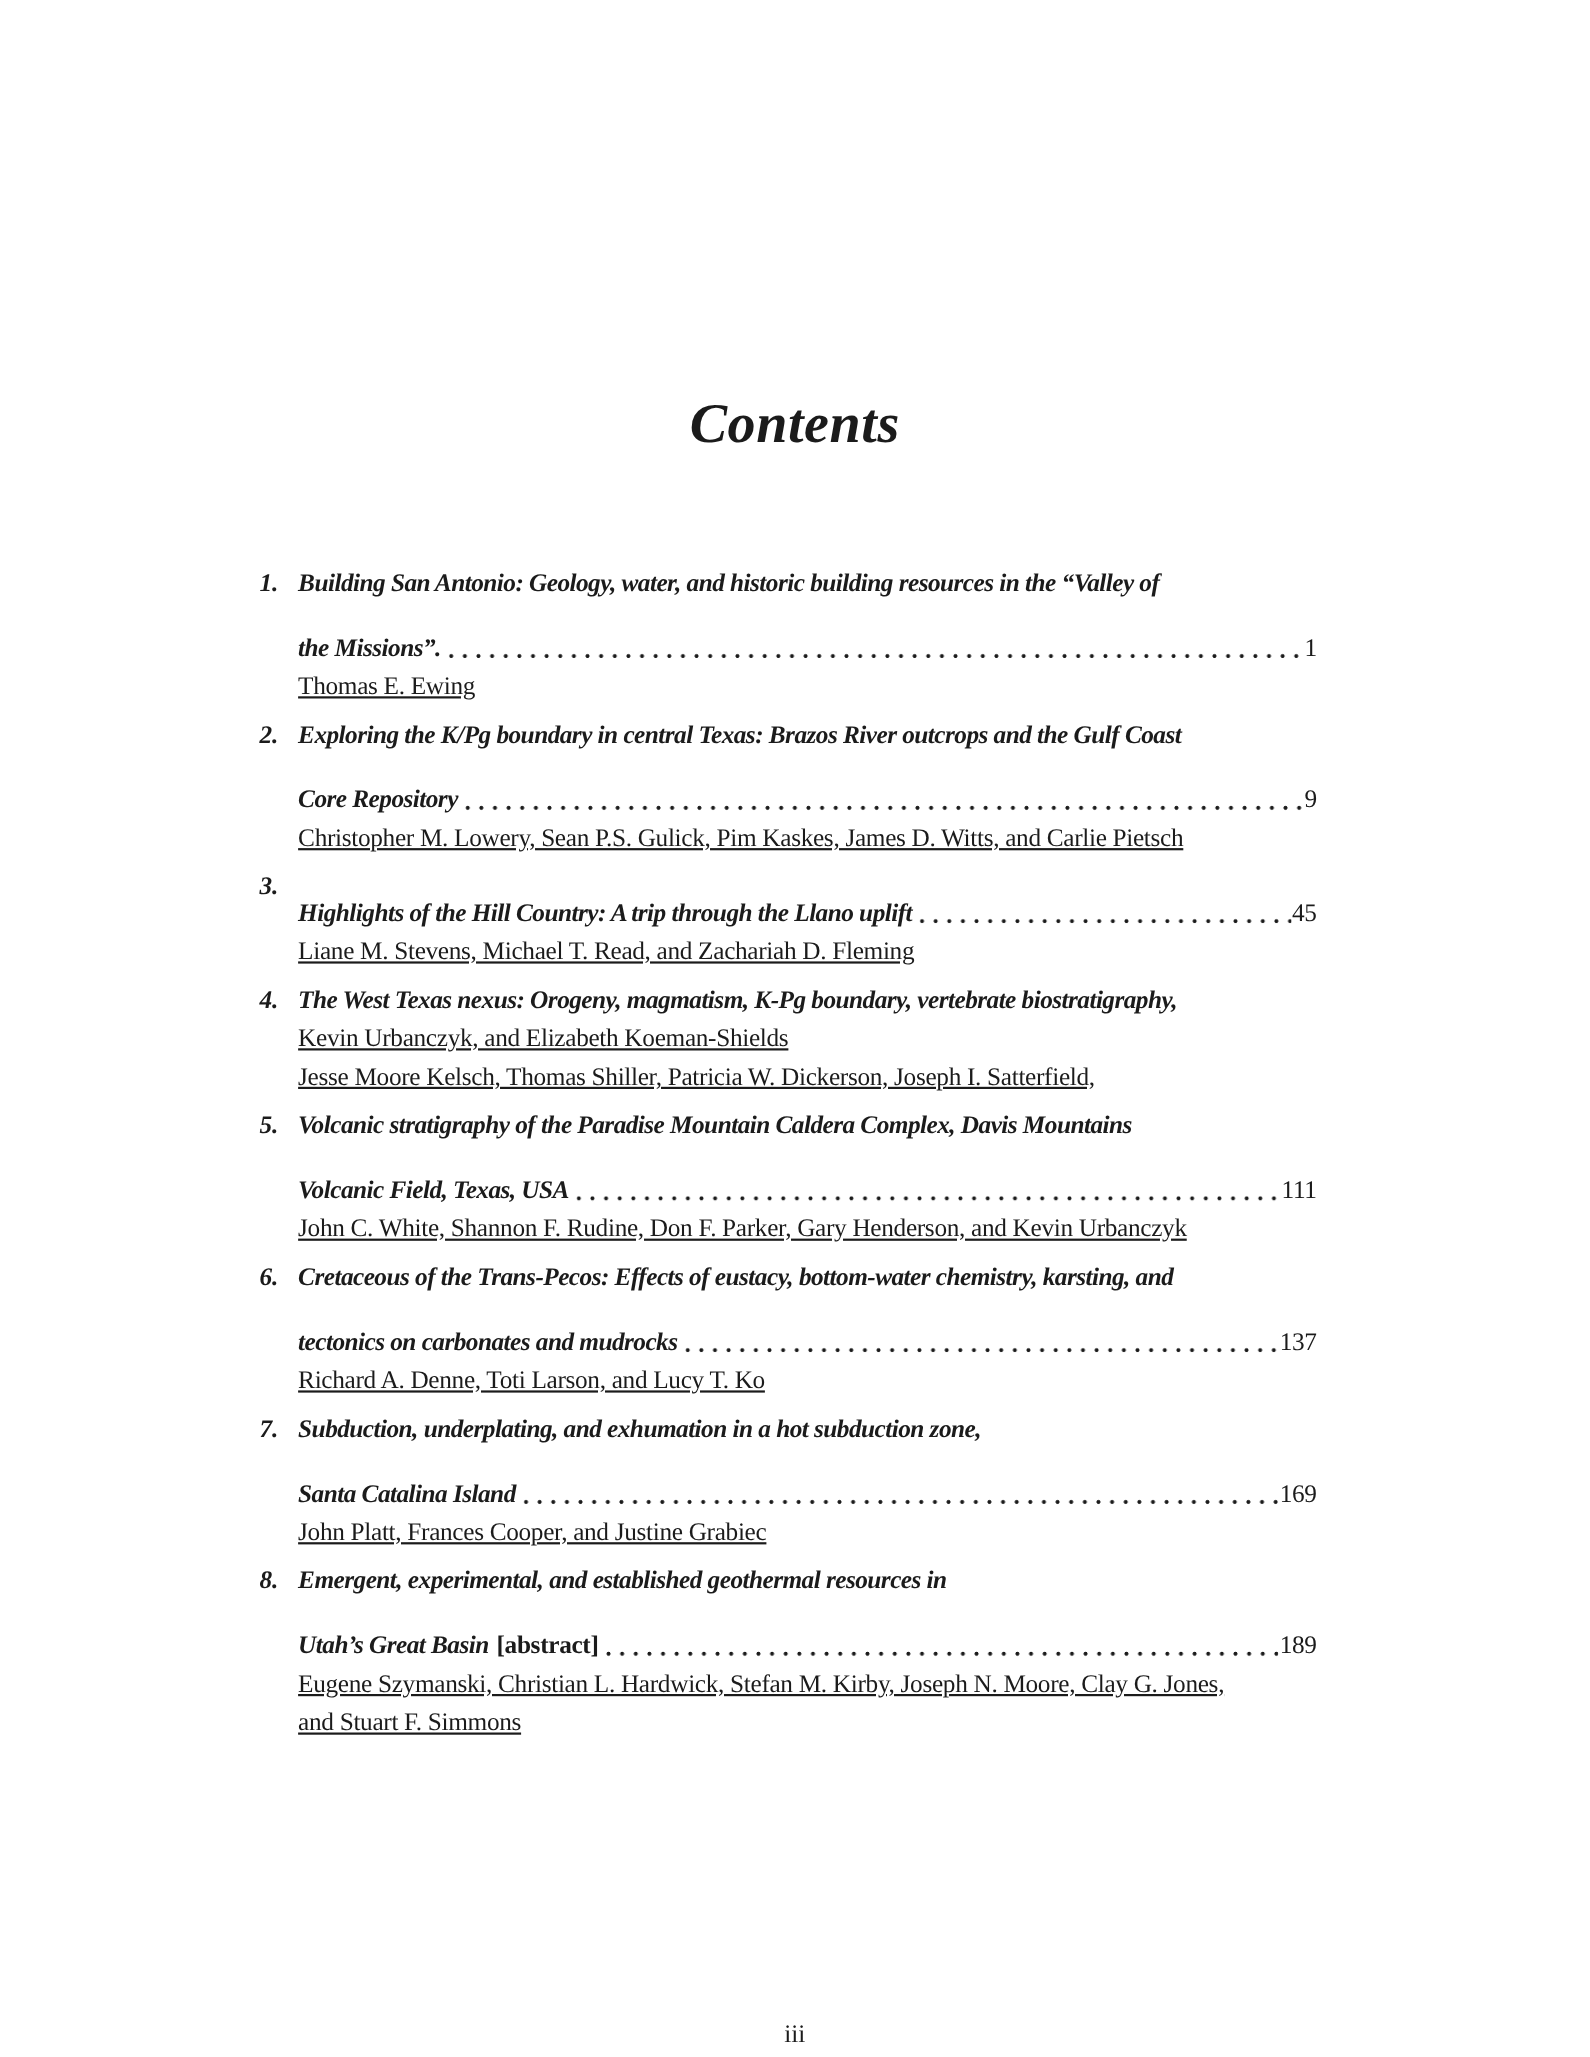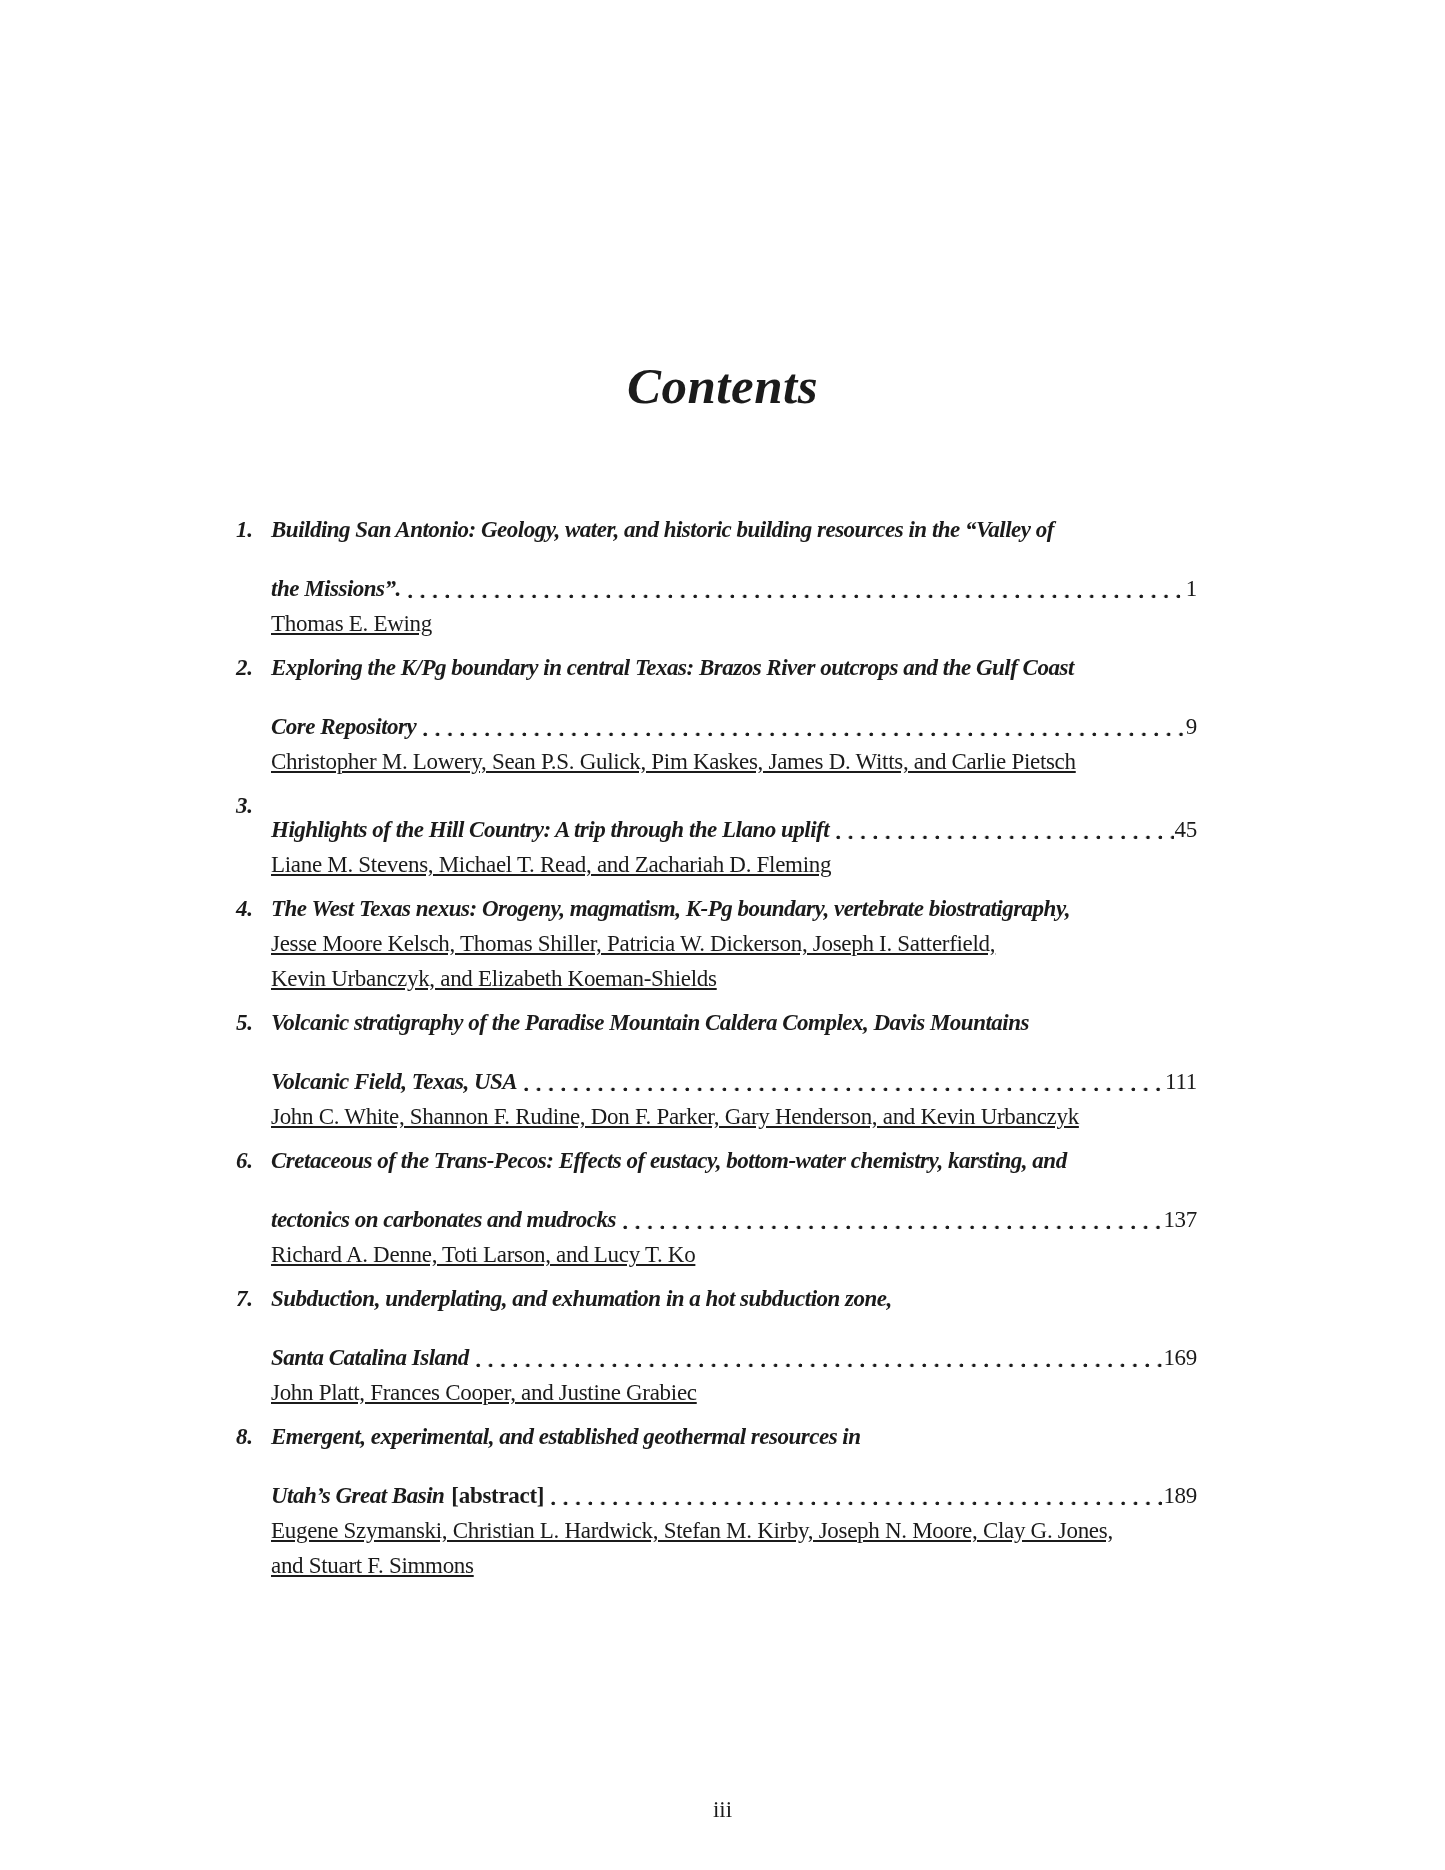--- a/index.html
+++ b/index.html
@@ -91,21 +91,21 @@
     font-style: normal;
     letter-spacing: -0.3px;
   }
   .author-line {
     white-space: nowrap;
     letter-spacing: -0.3px;
     text-decoration: underline;
   }
   .footer-folio {
     position: absolute;
-    top: 1795px;
+    top: 1834px;
     left: 0;
     width: 100%;
     text-align: center;
     font-size: 23px;
     line-height: 30px;
     color: #1b1b1b;
   }
 </style>
 </head>
 <body>
@@ -148,22 +148,22 @@
           <span class="page-num">45</span>
         </div>
         <div class="author-line">Liane M. Stevens, Michael T. Read, and Zachariah D. Fleming</div>
       </div>
   </div>
 
   <div class="entry">
     <span class="entry-num">4.</span>
     <div class="entry-body">
         <div class="t-line">The West Texas nexus: Orogeny, magmatism, K-Pg boundary, vertebrate biostratigraphy,</div>
+        <div class="author-line">Kevin Urbanczyk, and Elizabeth Koeman-Shields</div>
         <div class="author-line">Jesse Moore Kelsch, Thomas Shiller, Patricia W. Dickerson, Joseph I. Satterfield,</div>
-        <div class="author-line">Kevin Urbanczyk, and Elizabeth Koeman-Shields</div>
       </div>
   </div>
 
   <div class="entry">
     <span class="entry-num">5.</span>
     <div class="entry-body">
         <div class="t-line">Volcanic stratigraphy of the Paradise Mountain Caldera Complex, Davis Mountains</div>
         <div class="leader">
           <span class="t-text">Volcanic Field, Texas, USA</span>
           <span class="dots"></span>

